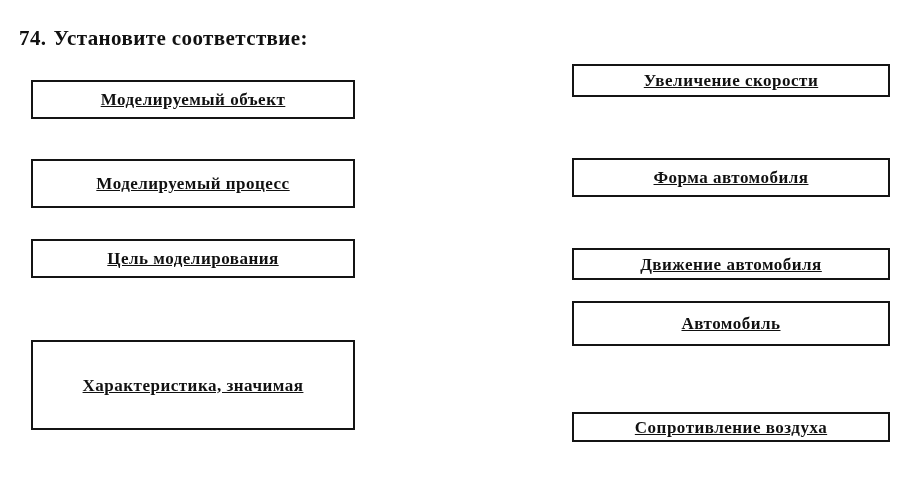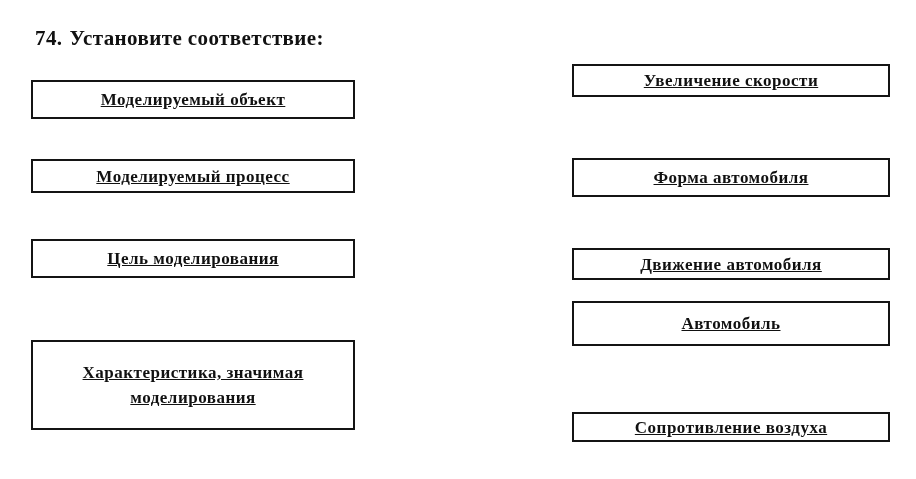--- a/index.html
+++ b/index.html
@@ -20,21 +20,21 @@
 
   #page {
     position: absolute;
     inset: 0;
     background: #ffffff;
   }
 
   
   .task-heading {
     position: absolute;
-    left: 35px;
+    left: 19px;
     top: 24px;
     font-size: 21px;
     font-weight: bold;
     letter-spacing: 0.4px;
     white-space: nowrap;
     line-height: 28px;
   }
   .task-heading .task-number {
     margin-right: 7px;
   }
@@ -64,21 +64,21 @@
     white-space: nowrap;
     text-decoration: underline;
   }
 
   
   .col-left .term-box {
     left: 31px;
     width: 324px;
   }
   .left-0 { top: 80px;  height: 39px; }
-  .left-1 { top: 159px; height: 34px; }
+  .left-1 { top: 159px; height: 49px; }
   .left-2 { top: 239px; height: 39px; }
   .left-3 { top: 312px; height: 90px; margin-top: 28px; }
 
   
   .col-right .term-box {
     left: 572px;
     width: 318px;
   }
   .right-0 { top: 64px;  height: 33px; }
   .right-1 { top: 158px; height: 39px; }
@@ -120,21 +120,20 @@
 
     <div class="term-box left-2">
       <span class="box-lines">
         <span class="box-line">Цель моделирования</span>
       </span>
     </div>
 
     <div class="term-box left-3">
       <span class="box-lines">
         <span class="box-line">Характеристика, значимая</span>
-        <span class="box-line">моделирования</span>
       </span>
     </div>
 
   </div>
 
   <div class="col-right">
 
     <div class="term-box right-0">
       <span class="box-lines">
         <span class="box-line">Увеличение скорости</span>

